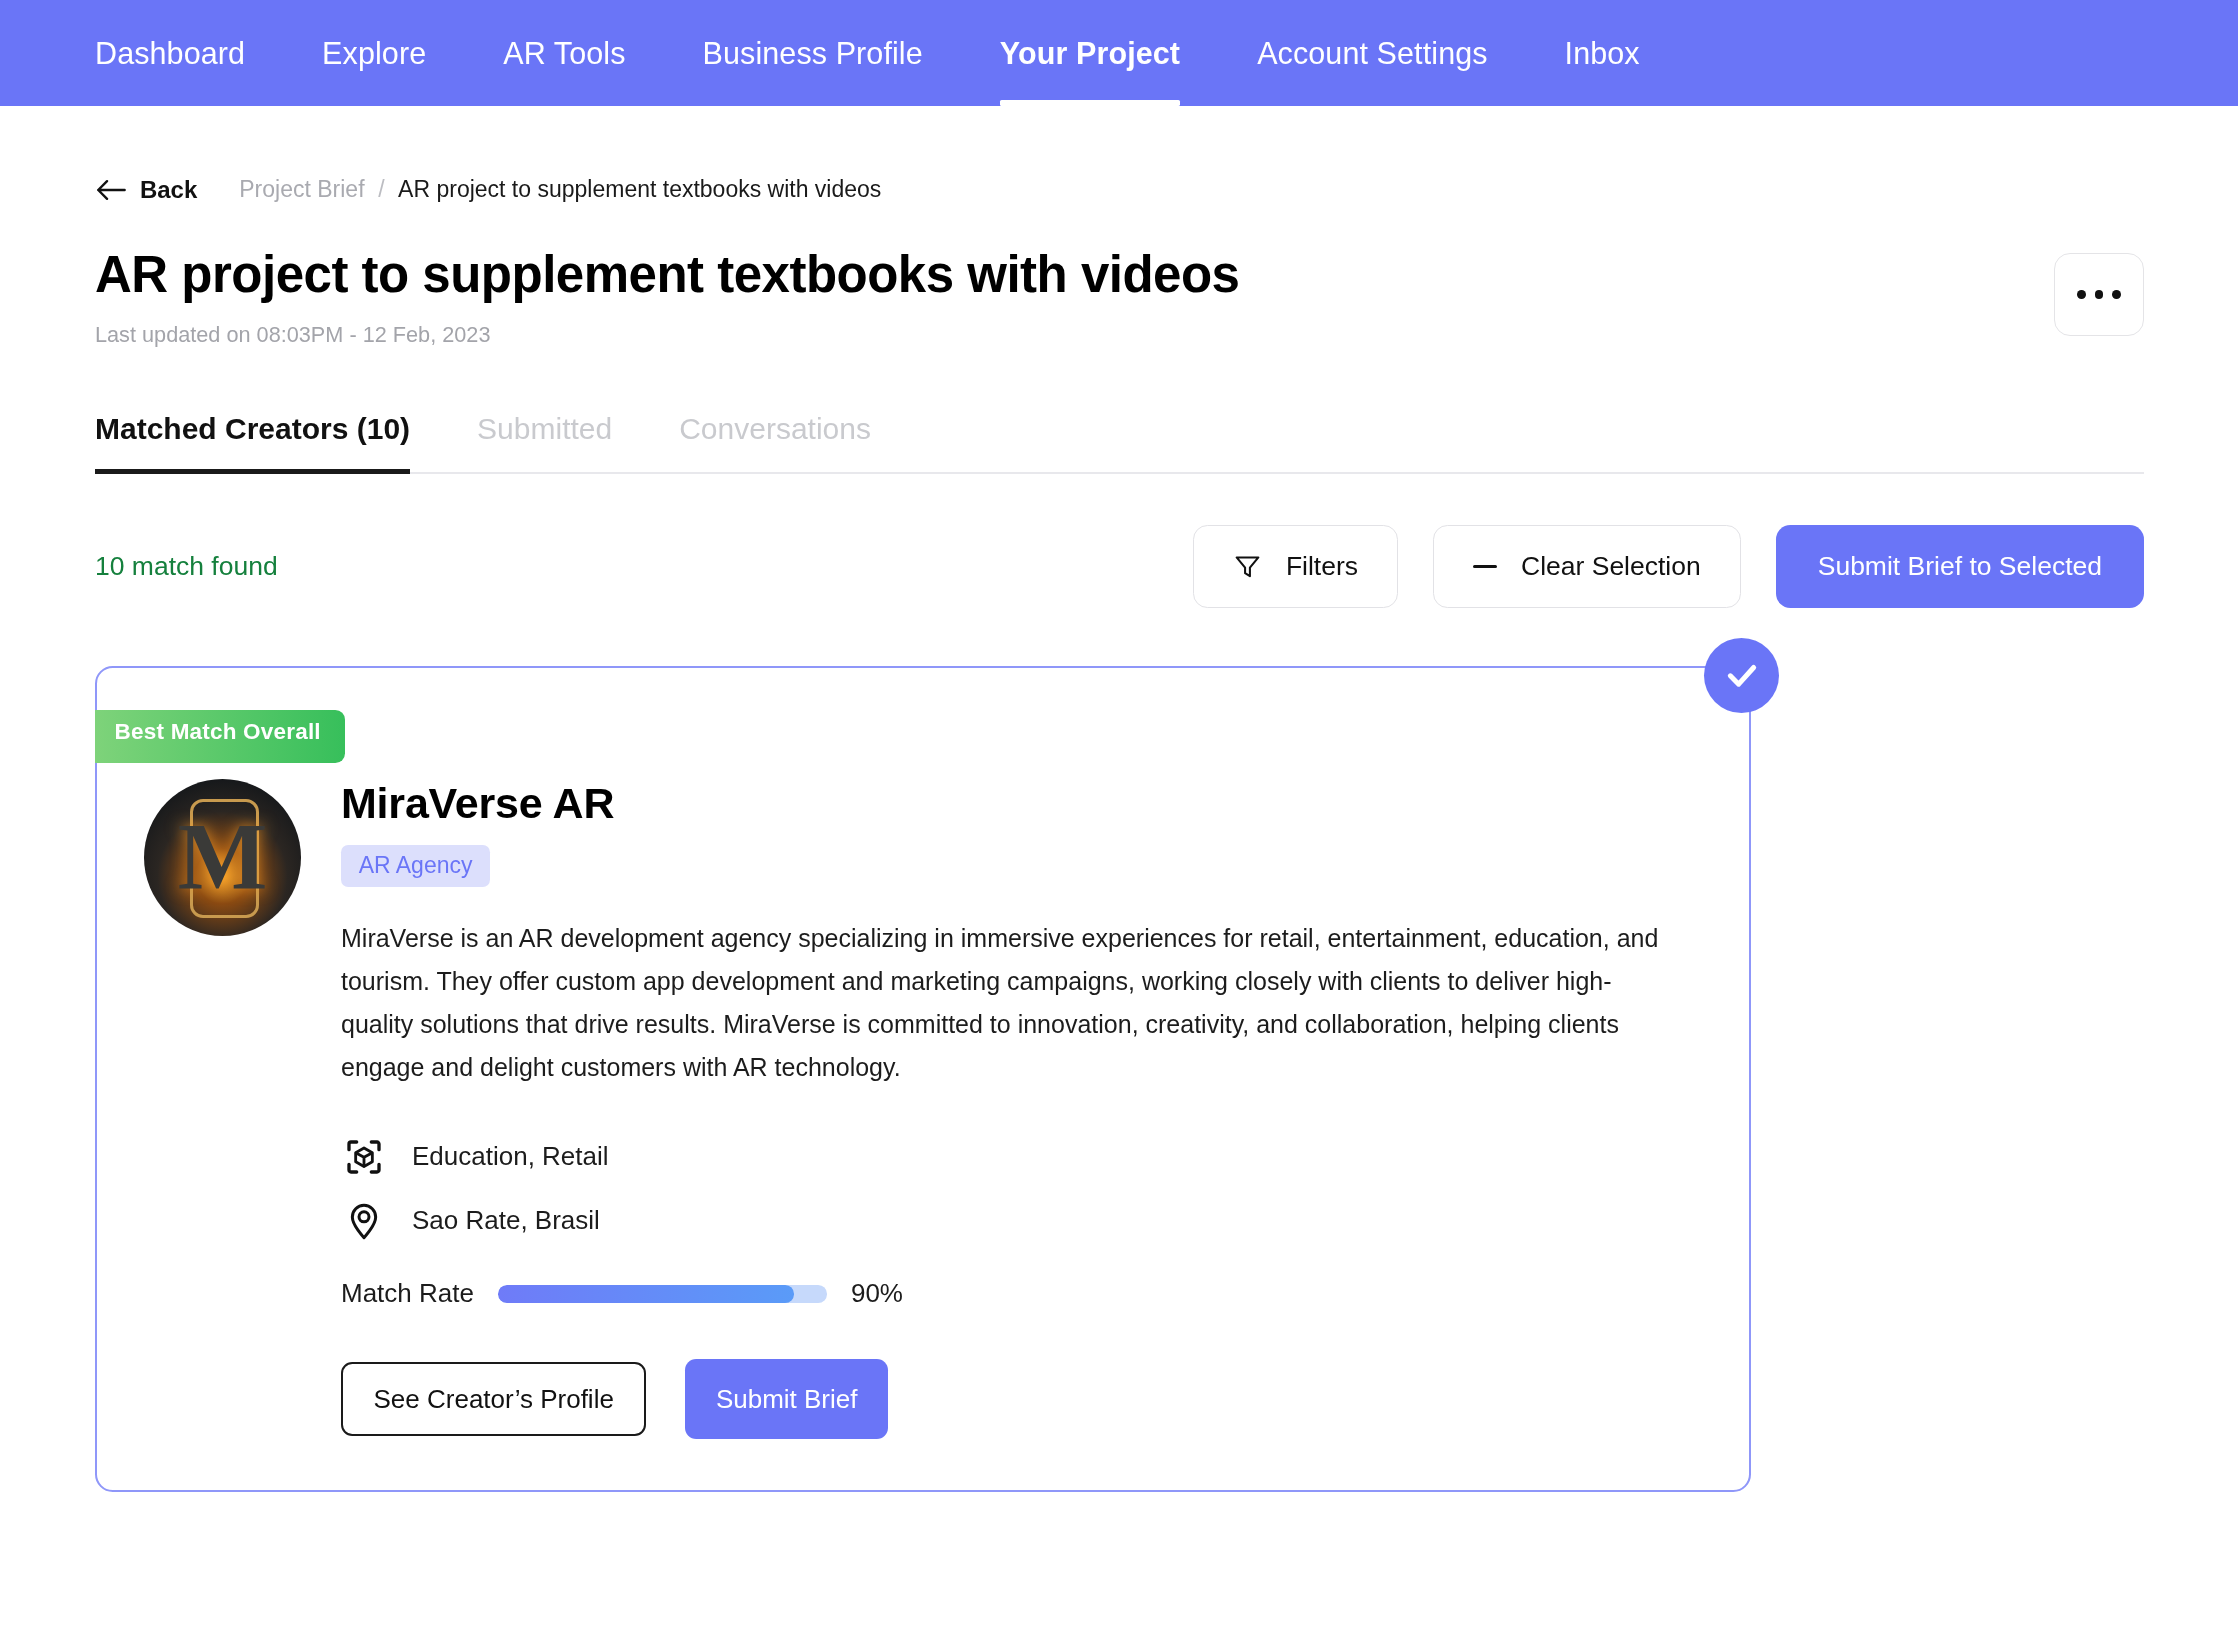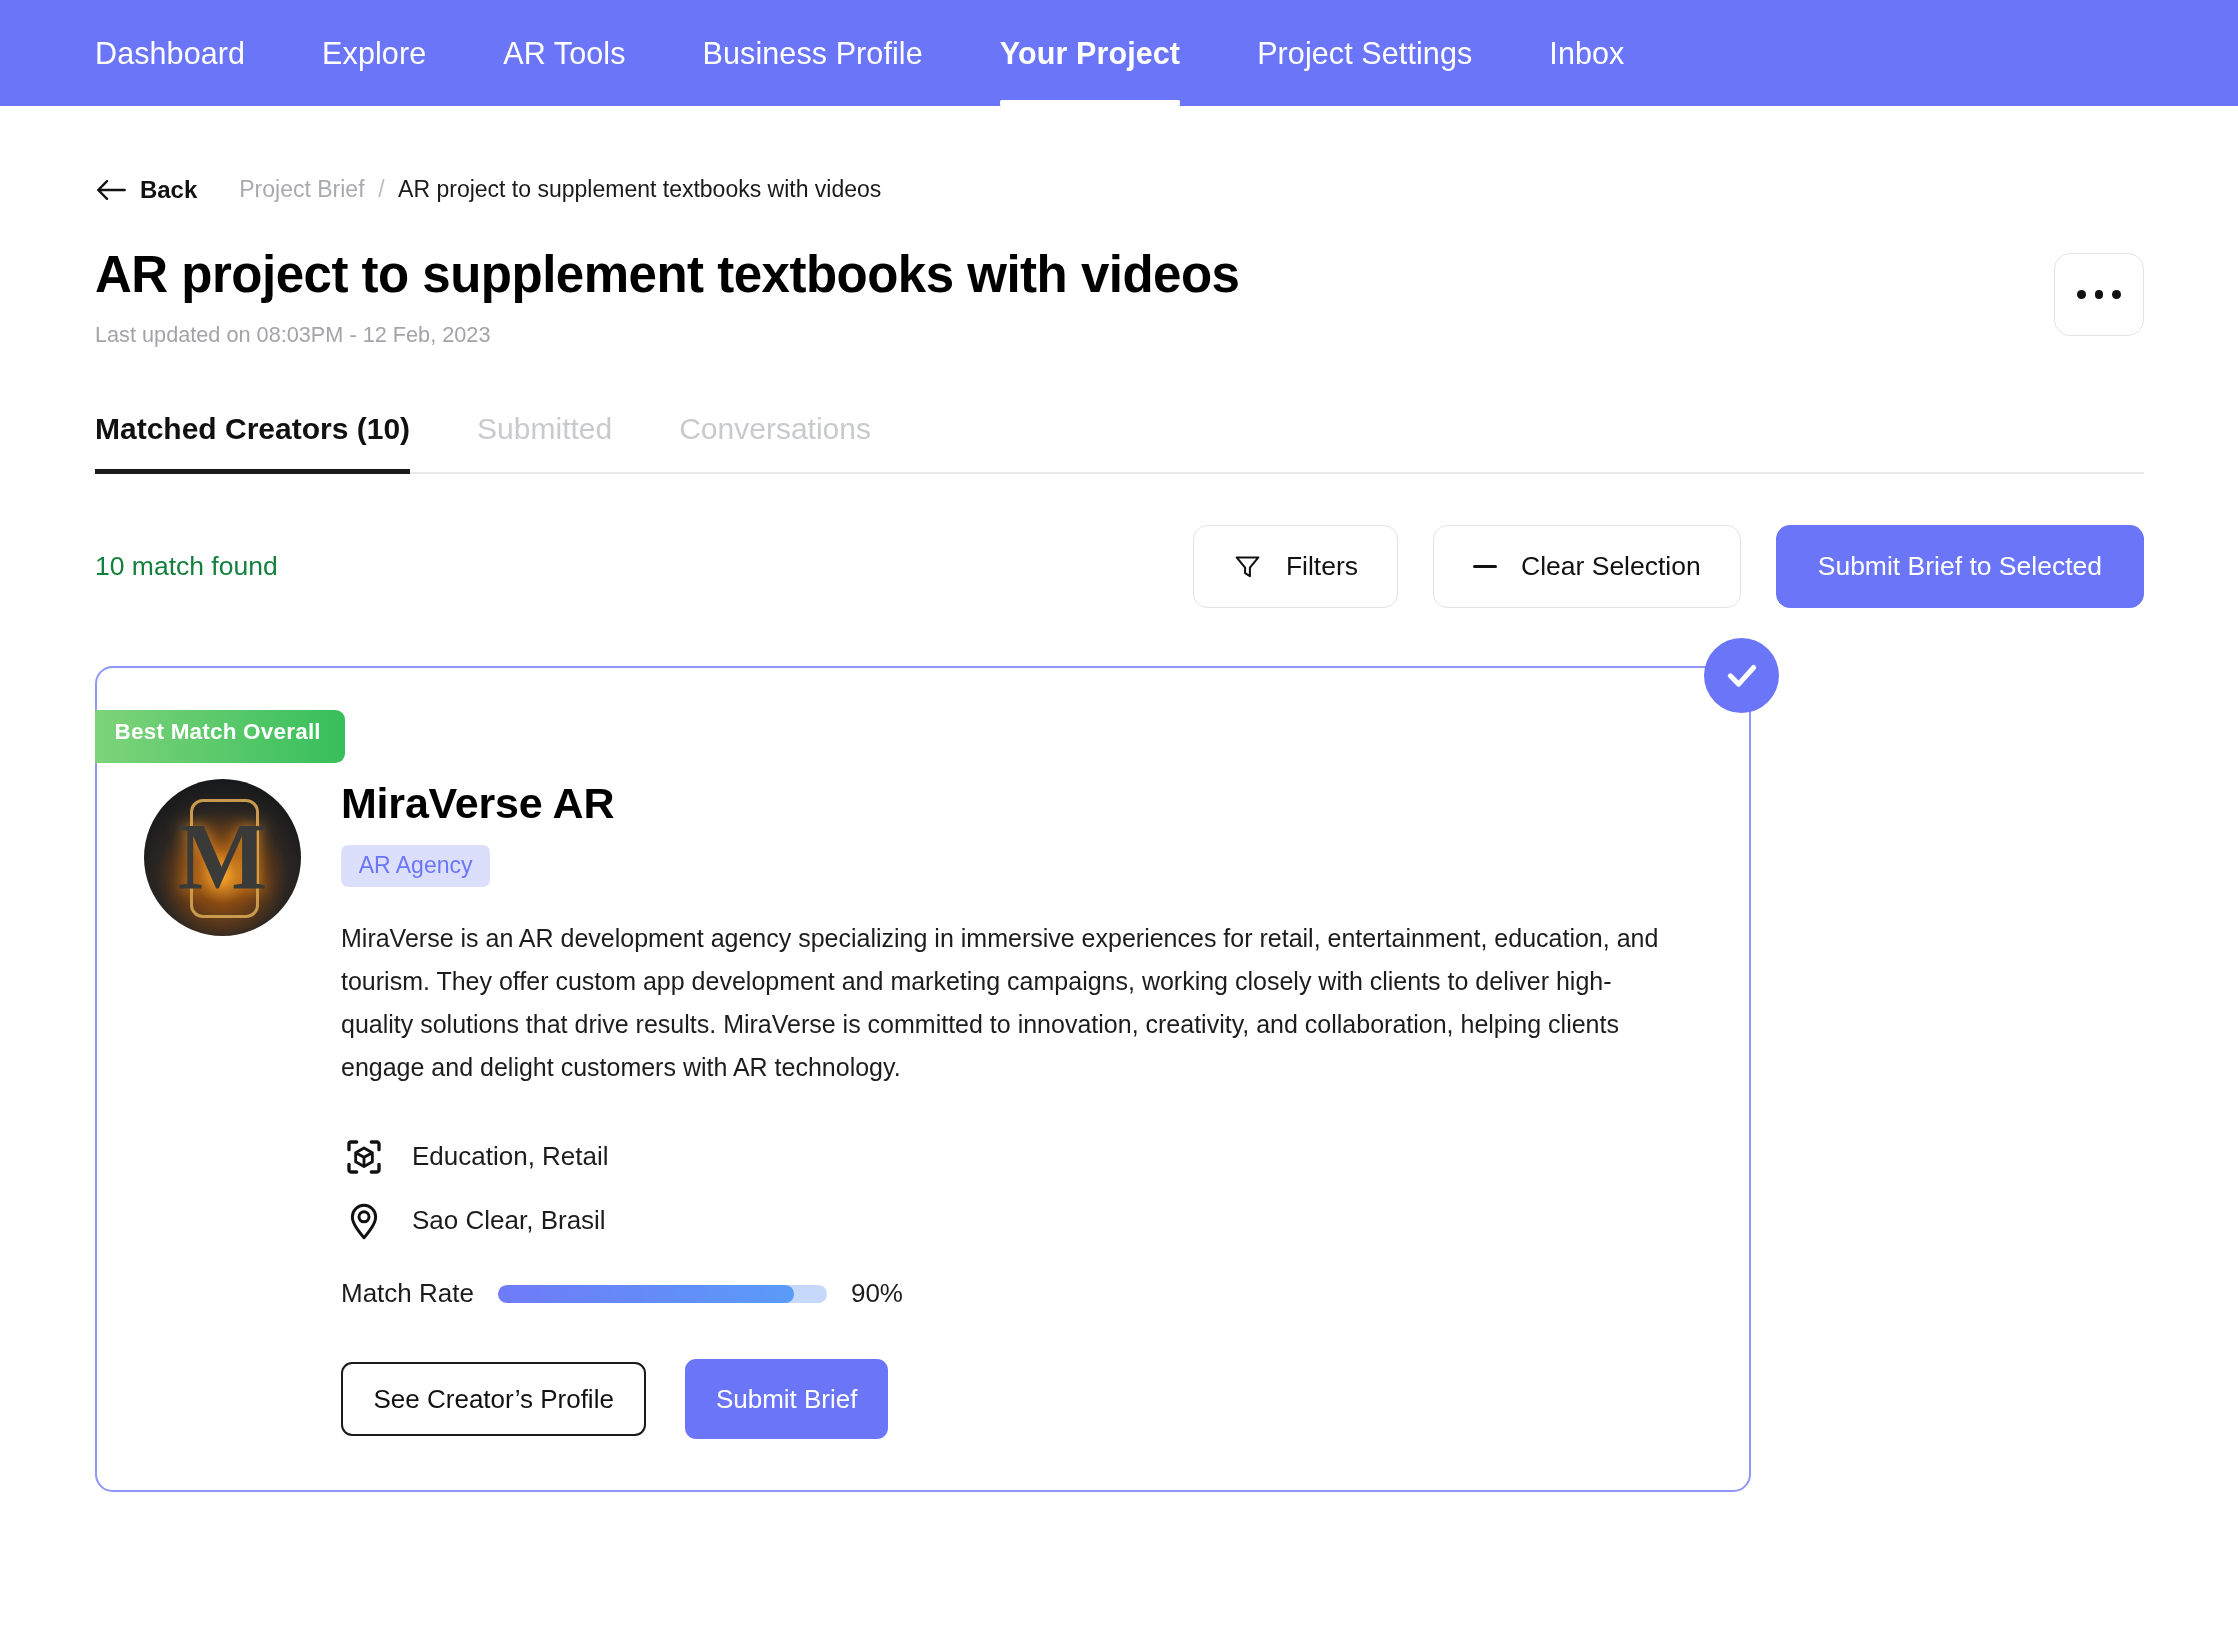--- a/index.html
+++ b/index.html
@@ -371,21 +371,21 @@
   <div class="nav-item">
     <span>AR Tools</span>
   </div>
   <div class="nav-item">
     <span>Business Profile</span>
   </div>
   <div class="nav-item active">
     <span>Your Project</span>
   </div>
   <div class="nav-item">
-    <span>Project Settings</span>
+    <span>Account Settings</span>
   </div>
   <div class="nav-item">
     <span>Inbox</span>
   </div>
 </div>
 
 <div class="page">
 
   <div class="breadcrumb-row">
     <div class="back-link">
@@ -474,21 +474,21 @@
             </span>
             <span class="meta-text">Education, Retail</span>
           </div>
           <div class="meta-row">
             <span class="meta-icon">
               <svg width="40" height="40" viewBox="0 0 24 24">
                 <path d="M12 22 C12 22 19 14.6 19 9.6 A7 7 0 0 0 5 9.6 C5 14.6 12 22 12 22 Z" fill="none" stroke="#111111" stroke-width="1.8" stroke-linejoin="round"></path>
                 <circle cx="12" cy="9.5" r="3" fill="none" stroke="#111111" stroke-width="1.8"></circle>
               </svg>
             </span>
-            <span class="meta-text">Sao Clear, Brasil</span>
+            <span class="meta-text">Sao Rate, Brasil</span>
           </div>
         </div>
 
         <div class="match-row">
           <span class="match-label">Match Rate</span>
           <div class="bar-track">
             <div class="bar-fill" id="match-bar" style="width: 90%;"></div>
           </div>
           <span class="match-value">90%</span>
         </div>

